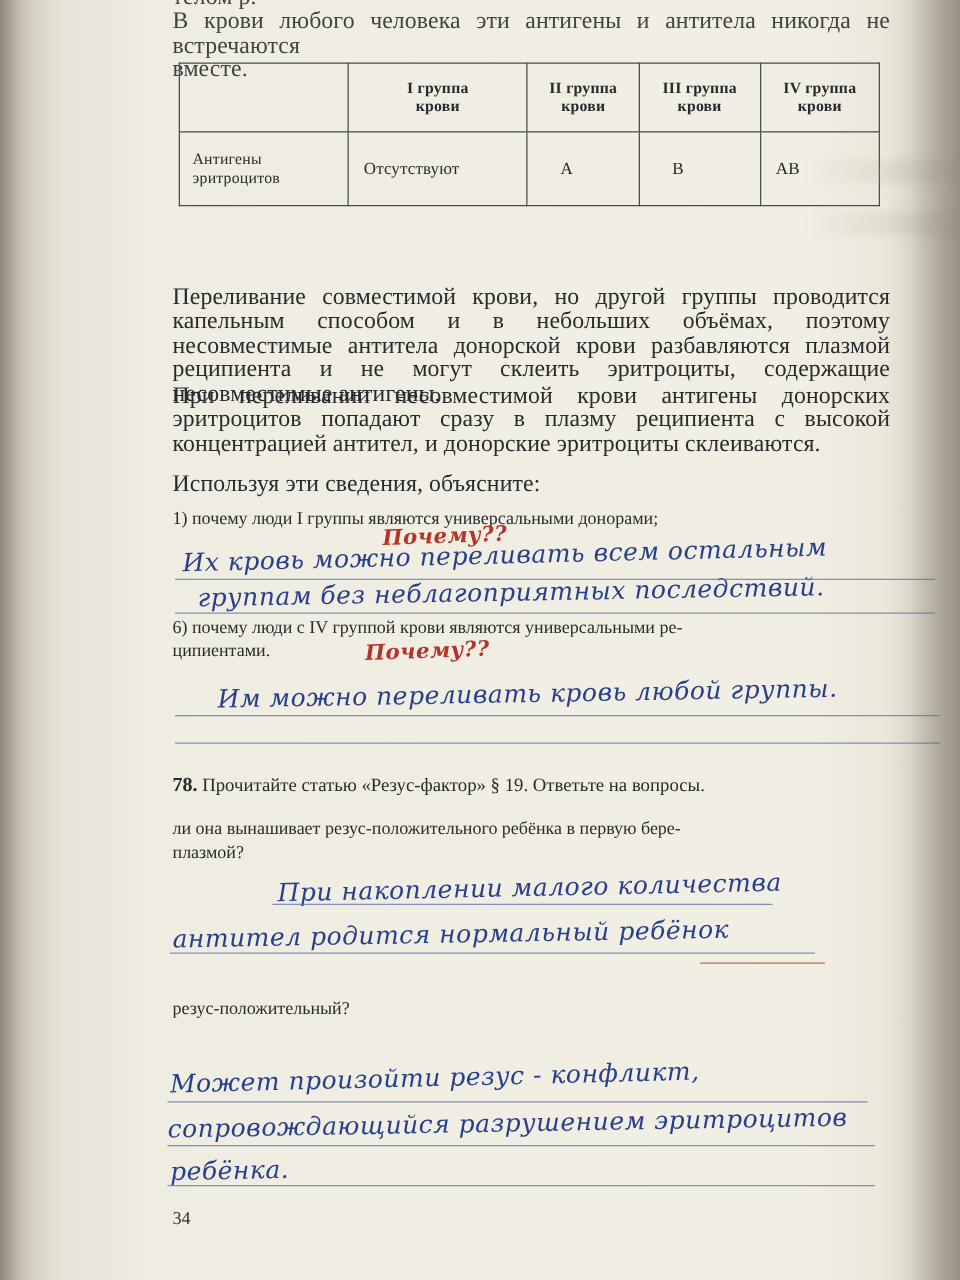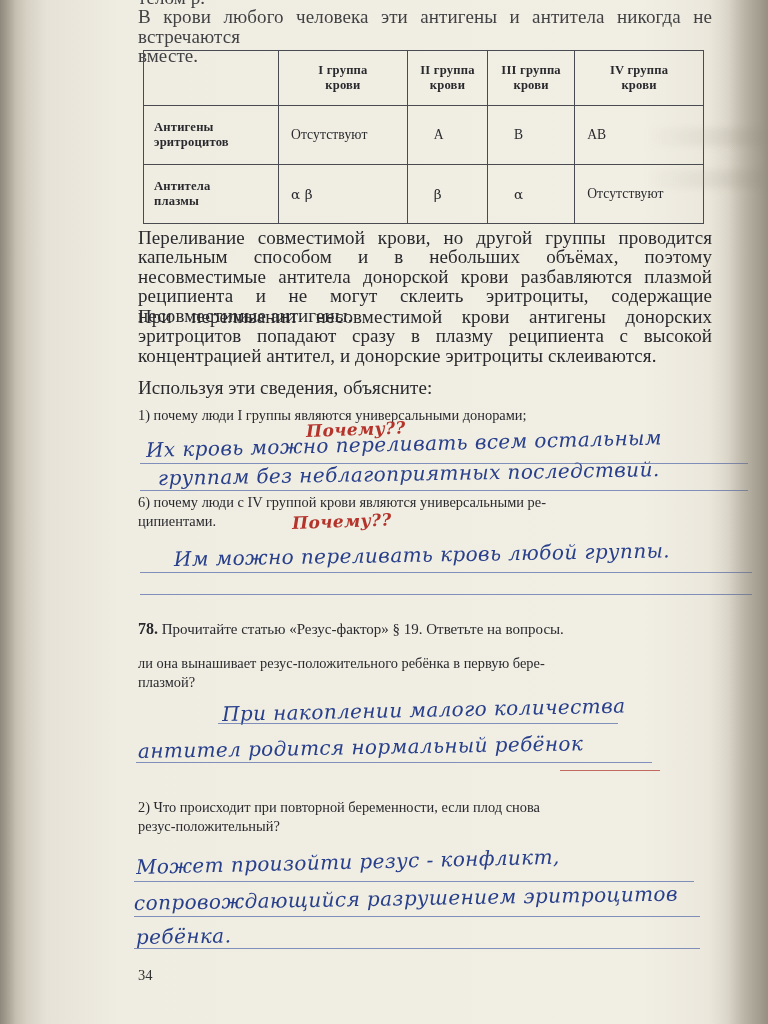--- a/index.html
+++ b/index.html
@@ -83,21 +83,21 @@
     font-size: 12.6px;
     font-weight: bold;
     text-align: center;
     line-height: 15px;
     height: 46px;
     padding: 4px 2px;
     letter-spacing: .2px;
   }
   table.blood td.rowhead {
     font-size: 12.6px;
-    font-weight: bold;
+    font-weight: normal;
     line-height: 15px;
     padding: 6px 6px 6px 10px;
     width: 118px;
     letter-spacing: .2px;
   }
   table.blood td.cell {
     font-size: 13.6px;
     padding: 6px 6px 6px 12px;
     height: 46px;
     letter-spacing: .1px;
@@ -209,27 +209,20 @@
           <th>III группа<br>крови</th>
           <th>IV группа<br>крови</th>
         </tr>
         <tr>
           <td class="rowhead">Антигены<br>эритроцитов</td>
           <td class="cell">Отсутствуют</td>
           <td class="cell center-ish">A</td>
           <td class="cell center-ish">B</td>
           <td class="cell">AB</td>
         </tr>
-        <tr>
-          <td class="rowhead">Антитела<br>плазмы</td>
-          <td class="cell greek">α β</td>
-          <td class="cell greek center-ish">β</td>
-          <td class="cell greek center-ish">α</td>
-          <td class="cell">Отсутствуют</td>
-        </tr>
       </tbody>
         </table>
     </div>
 
     <div class="block" style="top:228px;">
       <div class="para">Переливание совместимой крови, но другой группы проводится капельным способом и в небольших объёмах, поэтому несовместимые антитела донорской крови разбавляются плазмой реципиента и не могут склеить эритроциты, содержащие несовместимые антигены.</div>
     </div>
 
     <div class="block" style="top:307px;">
       <div class="para">При переливании несовместимой крови антигены донорских эритроцитов попадают сразу в плазму реципиента с высокой концентрацией антител, и донорские эритроциты склеиваются.</div>
@@ -269,21 +262,20 @@
       <div class="qline">плазмой?</div>
     </div>
 
     <div class="hand blue" style="left:92px; top:702px; font-size:20px; transform:rotate(-1.2deg);">При накоплении малого количества</div>
     <div class="ul" style="left:88px; top:723px; width:400px;"></div>
     <div class="hand blue" style="left:8px; top:739px; font-size:20px; transform:rotate(-1deg);">антител родится нормальный ребёнок</div>
     <div class="ul" style="left:6px; top:762px; width:516px;"></div>
     <div class="ul red" style="left:430px; top:770px; width:100px;"></div>
 
     <div class="block" style="top:798px;">
-      <div class="qline">2) Что происходит при повторной беременности, если плод снова</div>
       <div class="qline">резус-положительный?</div>
     </div>
 
     <div class="hand blue" style="left:6px; top:855px; font-size:20px; transform:rotate(-1.4deg);">Может произойти резус - конфликт,</div>
     <div class="ul" style="left:4px; top:881px; width:560px;"></div>
     <div class="hand blue" style="left:4px; top:891px; font-size:20px; transform:rotate(-1deg);">сопровождающийся разрушением эритроцитов</div>
     <div class="ul" style="left:4px; top:916px; width:566px;"></div>
     <div class="hand blue" style="left:6px; top:925px; font-size:20px; transform:rotate(-1deg);">ребёнка.</div>
     <div class="ul" style="left:4px; top:948px; width:566px;"></div>
 

